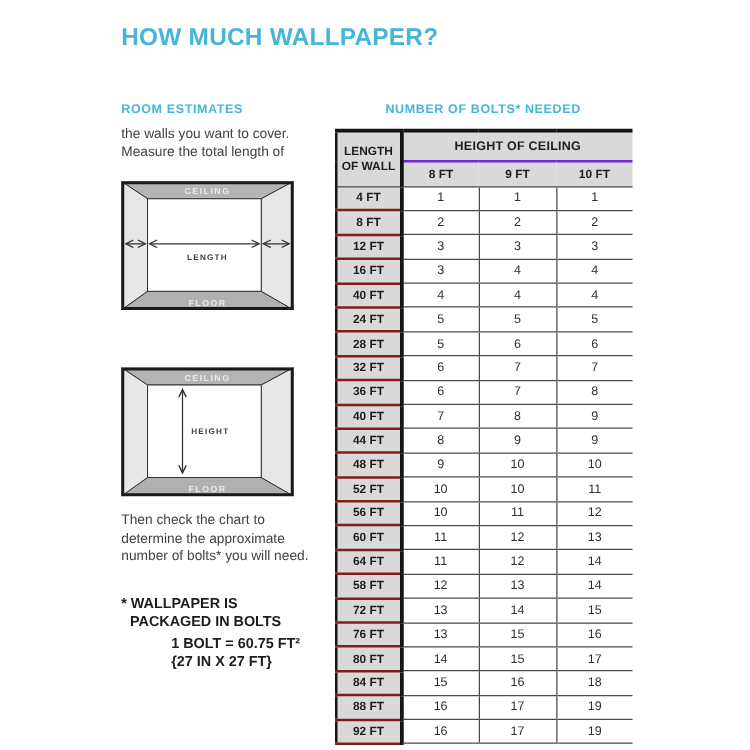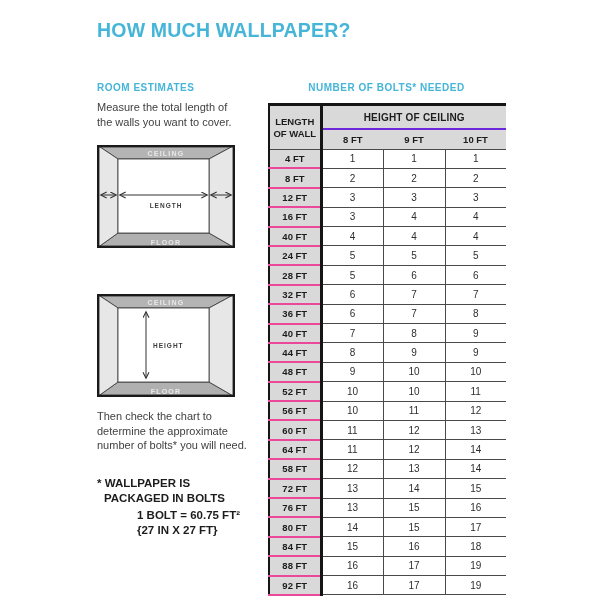--- a/index.html
+++ b/index.html
@@ -41,39 +41,39 @@
   }
   table.bolts th, table.bolts td { padding:0; text-align:center; vertical-align:middle; }
   th.corner {
     background:#d9d9d9; border-right:3px solid #151515; border-bottom:1px solid #4a4a4a;
     font-size:9.5px; line-height:11.5px; color:#1c1c1c;
   }
   th.corner span { display:block; }
   th.group { background:#d9d9d9; border-bottom:2px solid #6d28d9; font-size:10px; height:22px; color:#1c1c1c; letter-spacing:0.2px; }
   th.sub { background:#d9d9d9; border-bottom:1px solid #4a4a4a; font-size:9.5px; height:19px; color:#1c1c1c; }
   td.label {
-    background:#d9d9d9; border-right:3px solid #151515; border-bottom:2px solid #ec4899;
+    background:#d9d9d9; border-right:3px solid #151515; border-bottom:2px solid #7f1d1d;
     font-weight:bold; font-size:9.5px; color:#1c1c1c; height:17.4px;
   }
   td.val { border-bottom:1px solid #4a4a4a; font-size:10px; color:#2e2e2e; background:#fff; }
   td.val + td.val { border-left:1px solid #4a4a4a; }
 </style>
 </head>
 <body>
 
 <div class="page">
 
   <div class="main-title">HOW MUCH WALLPAPER?</div>
 
   <div class="sec-head room-head">ROOM ESTIMATES</div>
   <div class="sec-head bolts-head">NUMBER OF BOLTS* NEEDED</div>
 
   <div class="para p1">
+    <span>the walls you want to cover.</span>
     <span>Measure the total length of</span>
-    <span>the walls you want to cover.</span>
   </div>
 
   <div class="diagram diagram-1">
     <svg viewBox="0 0 138 103">
       <defs>
         <marker id="ah1" markerWidth="10" markerHeight="10" refX="6.2" refY="3.5" orient="auto-start-reverse" markerUnits="userSpaceOnUse">
           <path d="M0.5,0.5 L6.5,3.5 L0.5,6.5" fill="none" stroke="#333" stroke-width="1.1"></path>
         </marker>
       </defs>
       <polygon points="0,0 138,0 112,14 21,14" fill="#b4b4b4" stroke="#333" stroke-width="0.8"></polygon>

